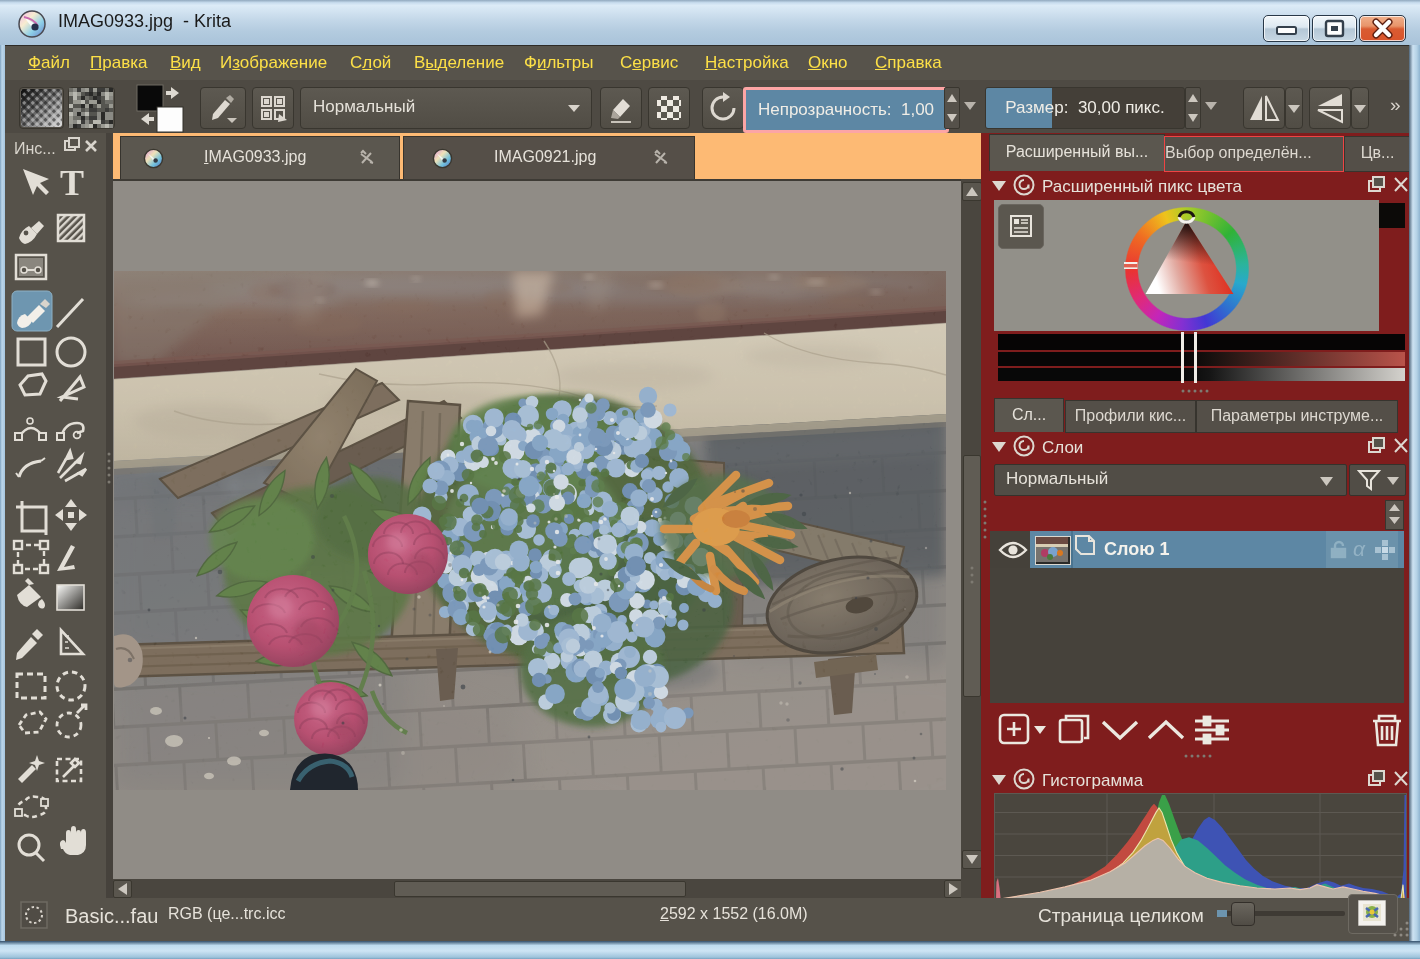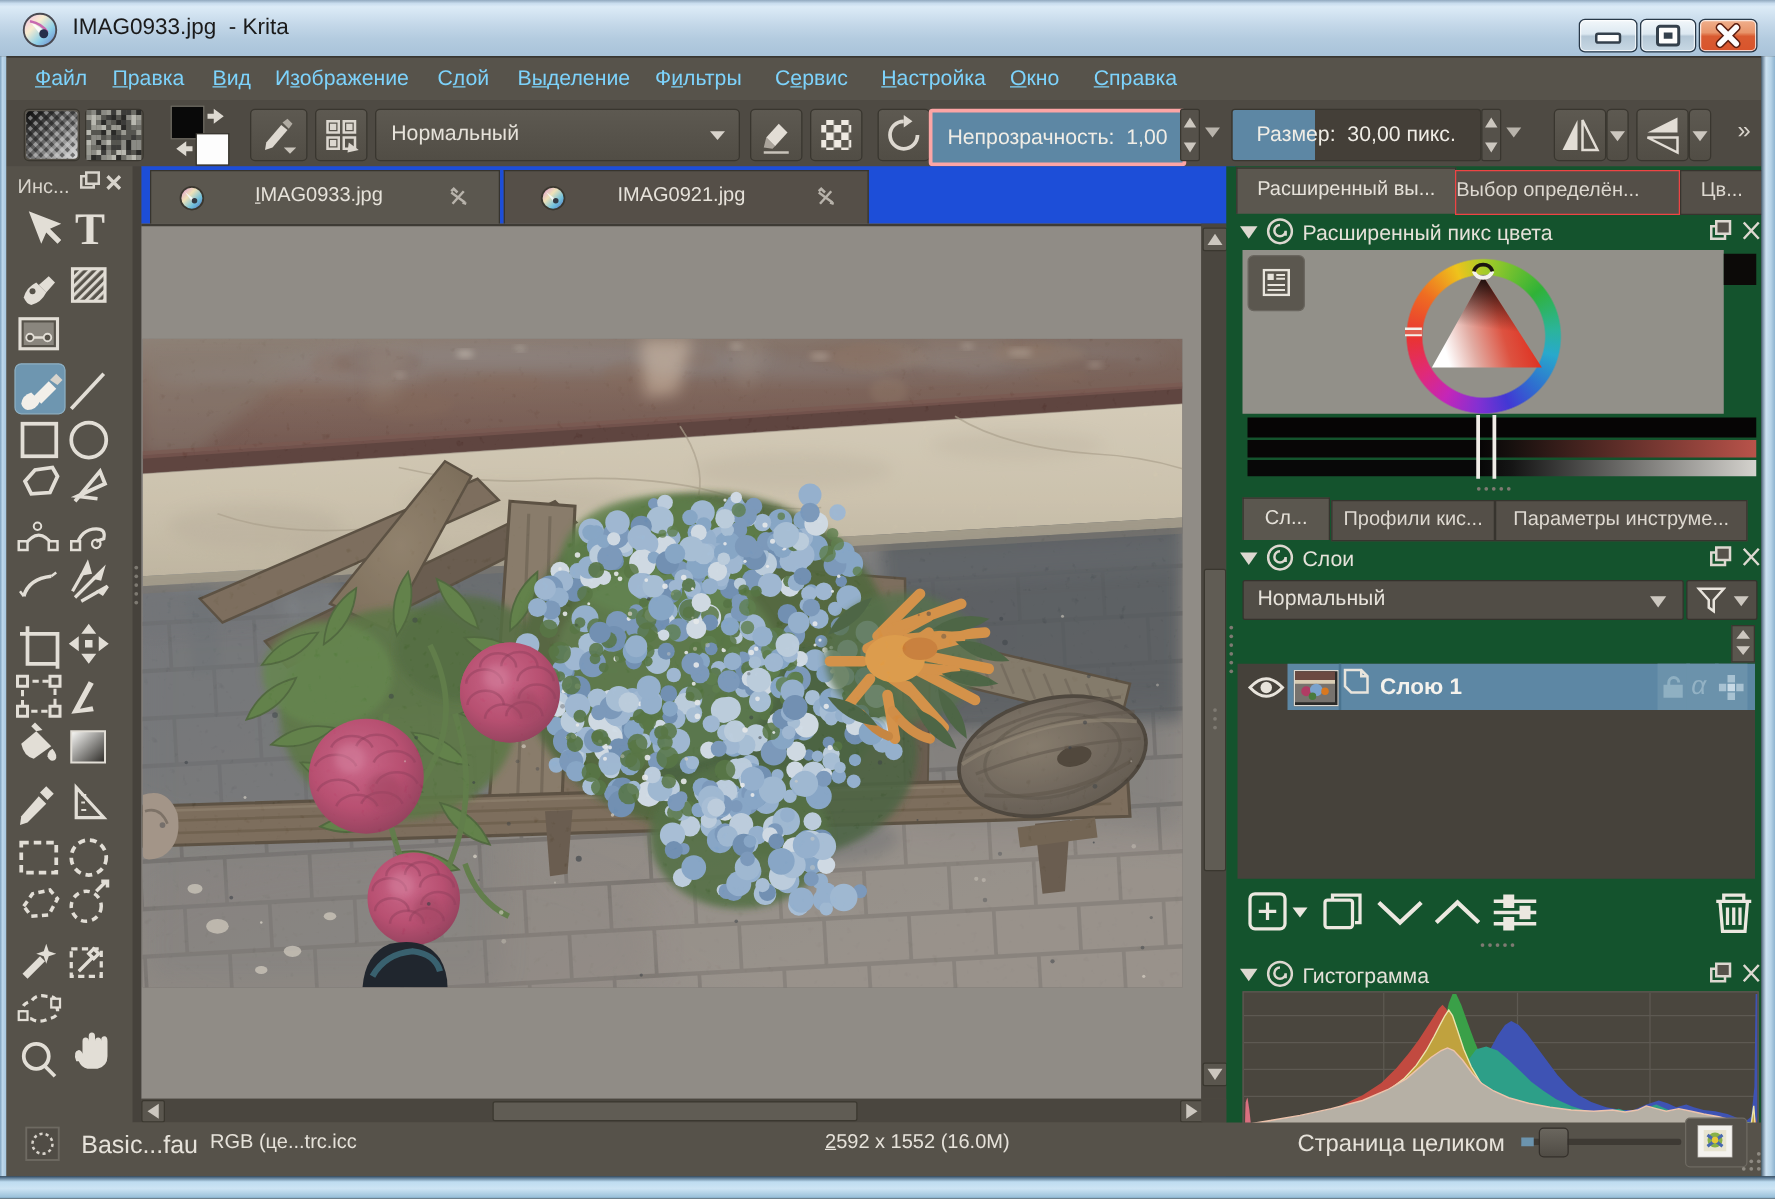--- a/index.html
+++ b/index.html
@@ -20,39 +20,39 @@
   .winbtn{top:15px;height:25px;border:1px solid #283848;border-radius:5px;
     background:linear-gradient(#f4f8fb 0%,#dfe9f2 45%,#b9c9d8 50%,#cddd0 100%);
     background:linear-gradient(#f2f7fa 0%,#dce8f1 45%,#b4c7d6 52%,#c8d8e4 100%);
     box-shadow:inset 0 0 0 1px rgba(255,255,255,.75);}
   #btnmin{left:1263px;width:45px;}
   #btnmax{left:1312px;width:43px;}
   #btnclose{left:1359px;width:45px;
     background:linear-gradient(#f0b08c 0%,#e8946a 40%,#d95b31 52%,#d9542c 100%);}
   
   #menubar{left:5px;top:45px;width:1404px;height:35px;background:#57534b;
-    border-top:1px solid #2e2b27;color:#7dd3fc;font-size:17px;}
+    border-top:1px solid #2e2b27;color:#fde047;font-size:17px;}
   #menubar span{position:absolute;top:7px;}
   
   #toolbar{left:5px;top:80px;width:1404px;height:53px;background:#4e4a43;}
   .tbtn{position:absolute;top:7px;height:40px;border:1px solid #39362f;border-radius:4px;
     background:linear-gradient(#5d5951,#514d45);}
   
   .ptext{color:#e6e2da;font-size:16px;}
   
   #leftdock{left:5px;top:133px;width:101px;height:808px;background:#56524a;}
   
-  #tabbar{left:113px;top:133px;width:875px;height:46px;background:#1d4ed8;}
+  #tabbar{left:113px;top:133px;width:875px;height:46px;background:#fdba74;}
   .doctab{position:absolute;top:3px;height:43px;background:#57534b;
     border:1px solid #37342e;border-bottom:none;}
   #canvas{left:113px;top:179px;width:848px;height:700px;background:#908c86;}
   #vsb{left:961px;top:179px;width:20px;height:700px;background:#4a463f;}
   #hsb{left:113px;top:879px;width:848px;height:19px;background:#4a463f;}
   
-  #rightdock{left:981px;top:133px;width:428px;height:808px;background:#14532d;text-decoration:underline;}
+  #rightdock{left:981px;top:133px;width:428px;height:808px;background:#7f1d1d;text-decoration:underline;}
   
   #statusbar{left:5px;top:898px;width:1404px;height:43px;background:#56524a;color:#e6e2da;}
 </style></head>
 <body>
 <div class="abs" id="titlebar"></div>
 <div class="abs" id="title-text">IMAG0933.jpg&nbsp; - Krita</div>
 <svg class="abs" id="applogo" style="left:17px;top:9px" width="30" height="30" viewBox="0 0 30 30">
   <defs>
       <linearGradient id="lg1" x1="0" y1="0" x2="1" y2="1">
     <stop offset="0" stop-color="#f0b8e8"></stop>

